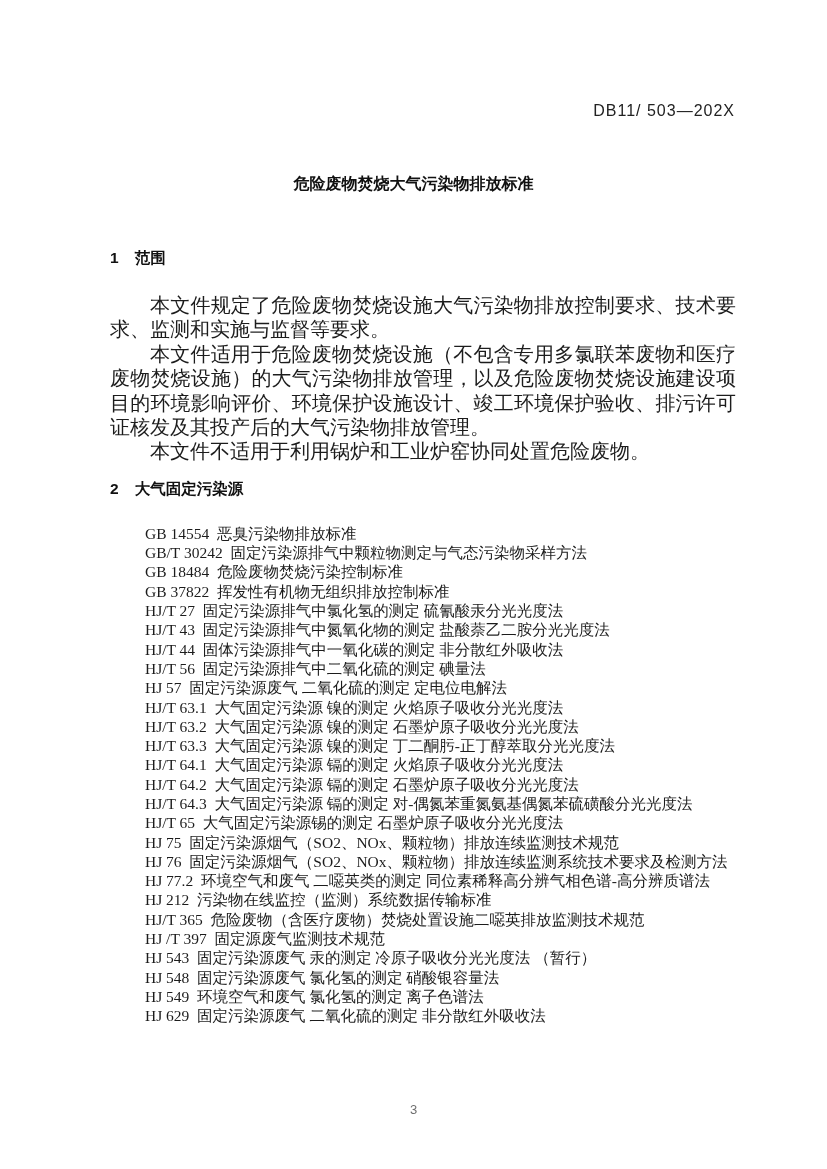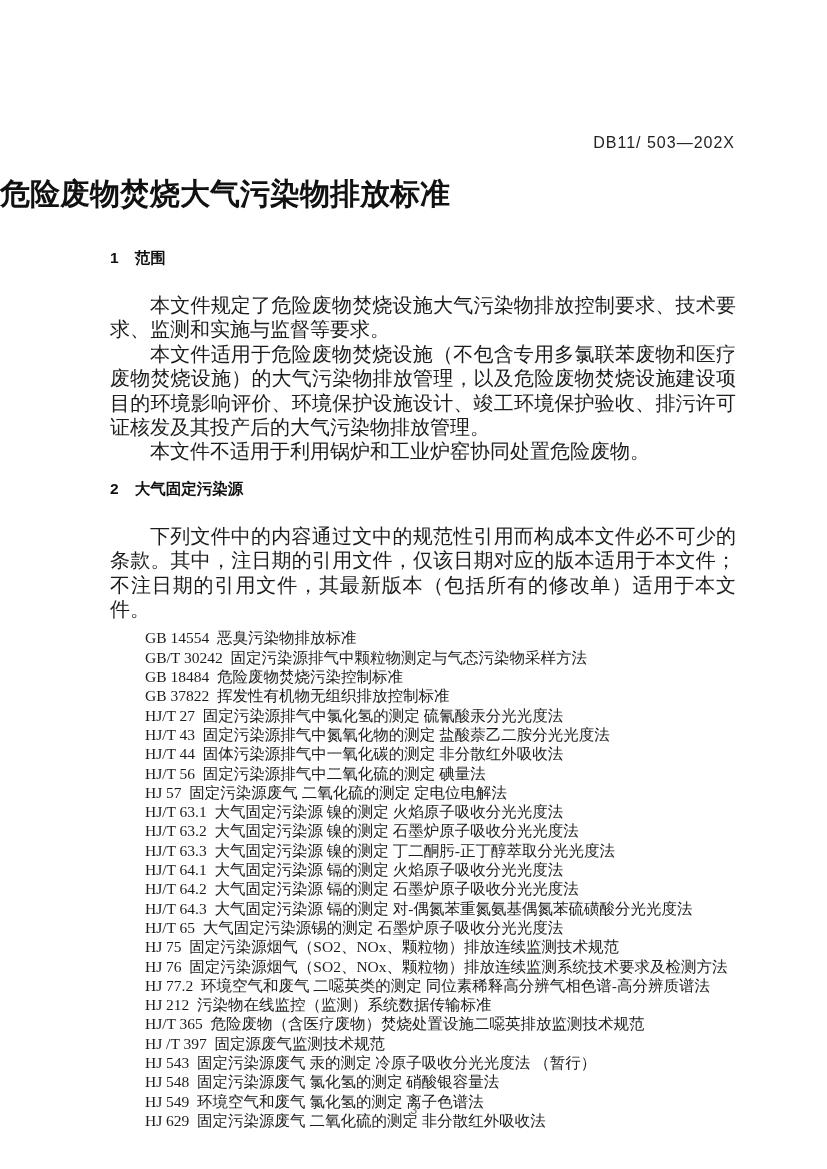--- a/index.html
+++ b/index.html
@@ -17,29 +17,28 @@
     overflow: hidden;
   }
   .doc-number {
     position: absolute;
     top: 102px;
     right: 92px;
     font-size: 16px;
     letter-spacing: 1px;
     font-family: "Liberation Sans", "DejaVu Sans", sans-serif;
     color: #222;
-    margin-top: 32px;
   }
   .doc-title {
     position: absolute;
     top: 174px;
     left: 0;
     right: 0;
-    text-align: left;
-    font-size: 30px;
+    text-align: center;
+    font-size: 16px;
     font-weight: 700;
     font-family: "Liberation Sans", "DejaVu Sans", sans-serif;
     color: #111;
   }
   .content {
     position: absolute;
     top: 248px;
     left: 110px;
     width: 626px;
   }
@@ -103,21 +102,20 @@
       <span>范围</span>
     </div>
     <p class="body-para">本文件规定了危险废物焚烧设施大气污染物排放控制要求、技术要求、监测和实施与监督等要求。</p>
     <p class="body-para">本文件适用于危险废物焚烧设施（不包含专用多氯联苯废物和医疗废物焚烧设施）的大气污染物排放管理，以及危险废物焚烧设施建设项目的环境影响评价、环境保护设施设计、竣工环境保护验收、排污许可证核发及其投产后的大气污染物排放管理。</p>
     <p class="body-para">本文件不适用于利用锅炉和工业炉窑协同处置危险废物。</p>
 
     <div class="sec-heading sec2">
       <span class="sec-num">2</span>
       <span>大气固定污染源</span>
     </div>
-    <p class="body-para">下列文件中的内容通过文中的规范性引用而构成本文件必不可少的条款。其中，注日期的引用文件，仅该日期对应的版本适用于本文件；不注日期的引用文件，其最新版本（包括所有的修改单）适用于本文件。</p>
 
     <div class="ref-list">
       <div class="ref-item">GB 14554  恶臭污染物排放标准</div>
       <div class="ref-item">GB/T 30242  固定污染源排气中颗粒物测定与气态污染物采样方法</div>
       <div class="ref-item">GB 18484  危险废物焚烧污染控制标准</div>
       <div class="ref-item">GB 37822  挥发性有机物无组织排放控制标准</div>
       <div class="ref-item">HJ/T 27  固定污染源排气中氯化氢的测定 硫氰酸汞分光光度法</div>
       <div class="ref-item">HJ/T 43  固定污染源排气中氮氧化物的测定 盐酸萘乙二胺分光光度法</div>
       <div class="ref-item">HJ/T 44  固体污染源排气中一氧化碳的测定 非分散红外吸收法</div>
       <div class="ref-item">HJ/T 56  固定污染源排气中二氧化硫的测定 碘量法</div>

